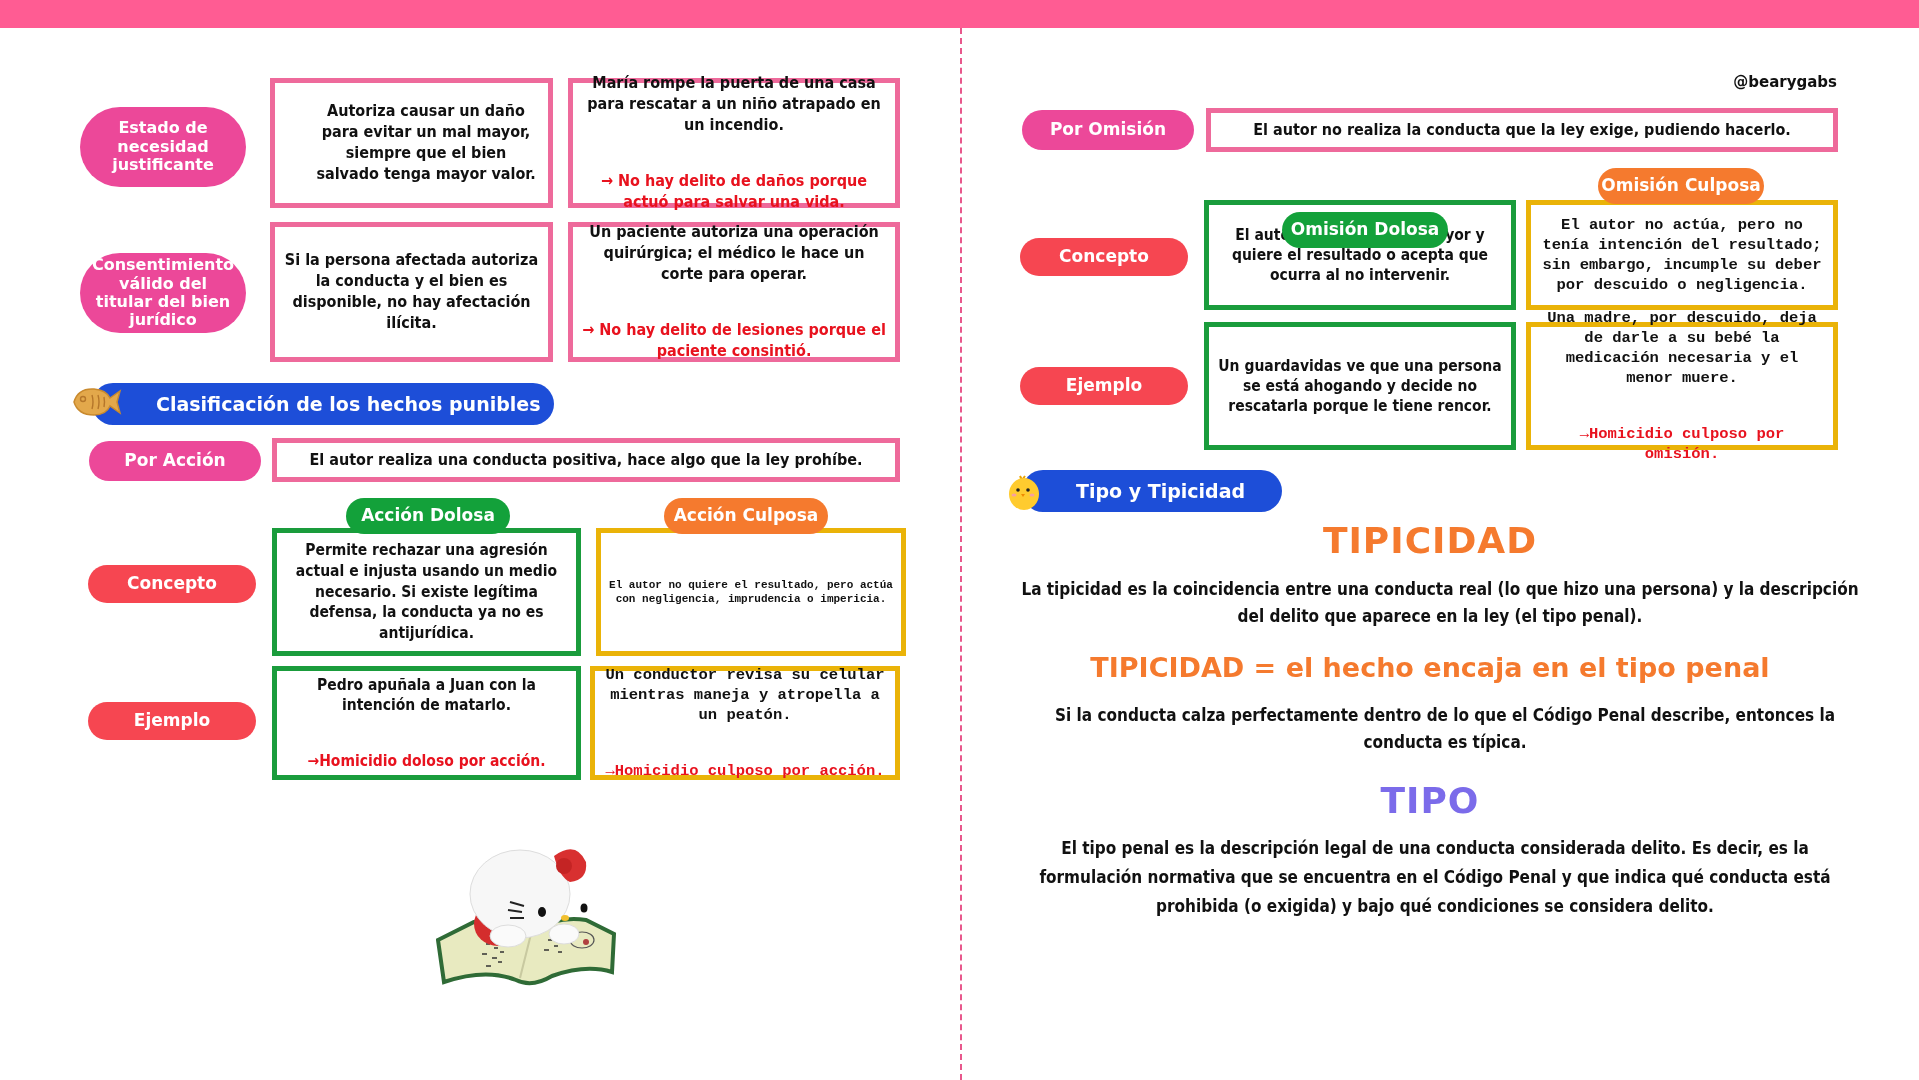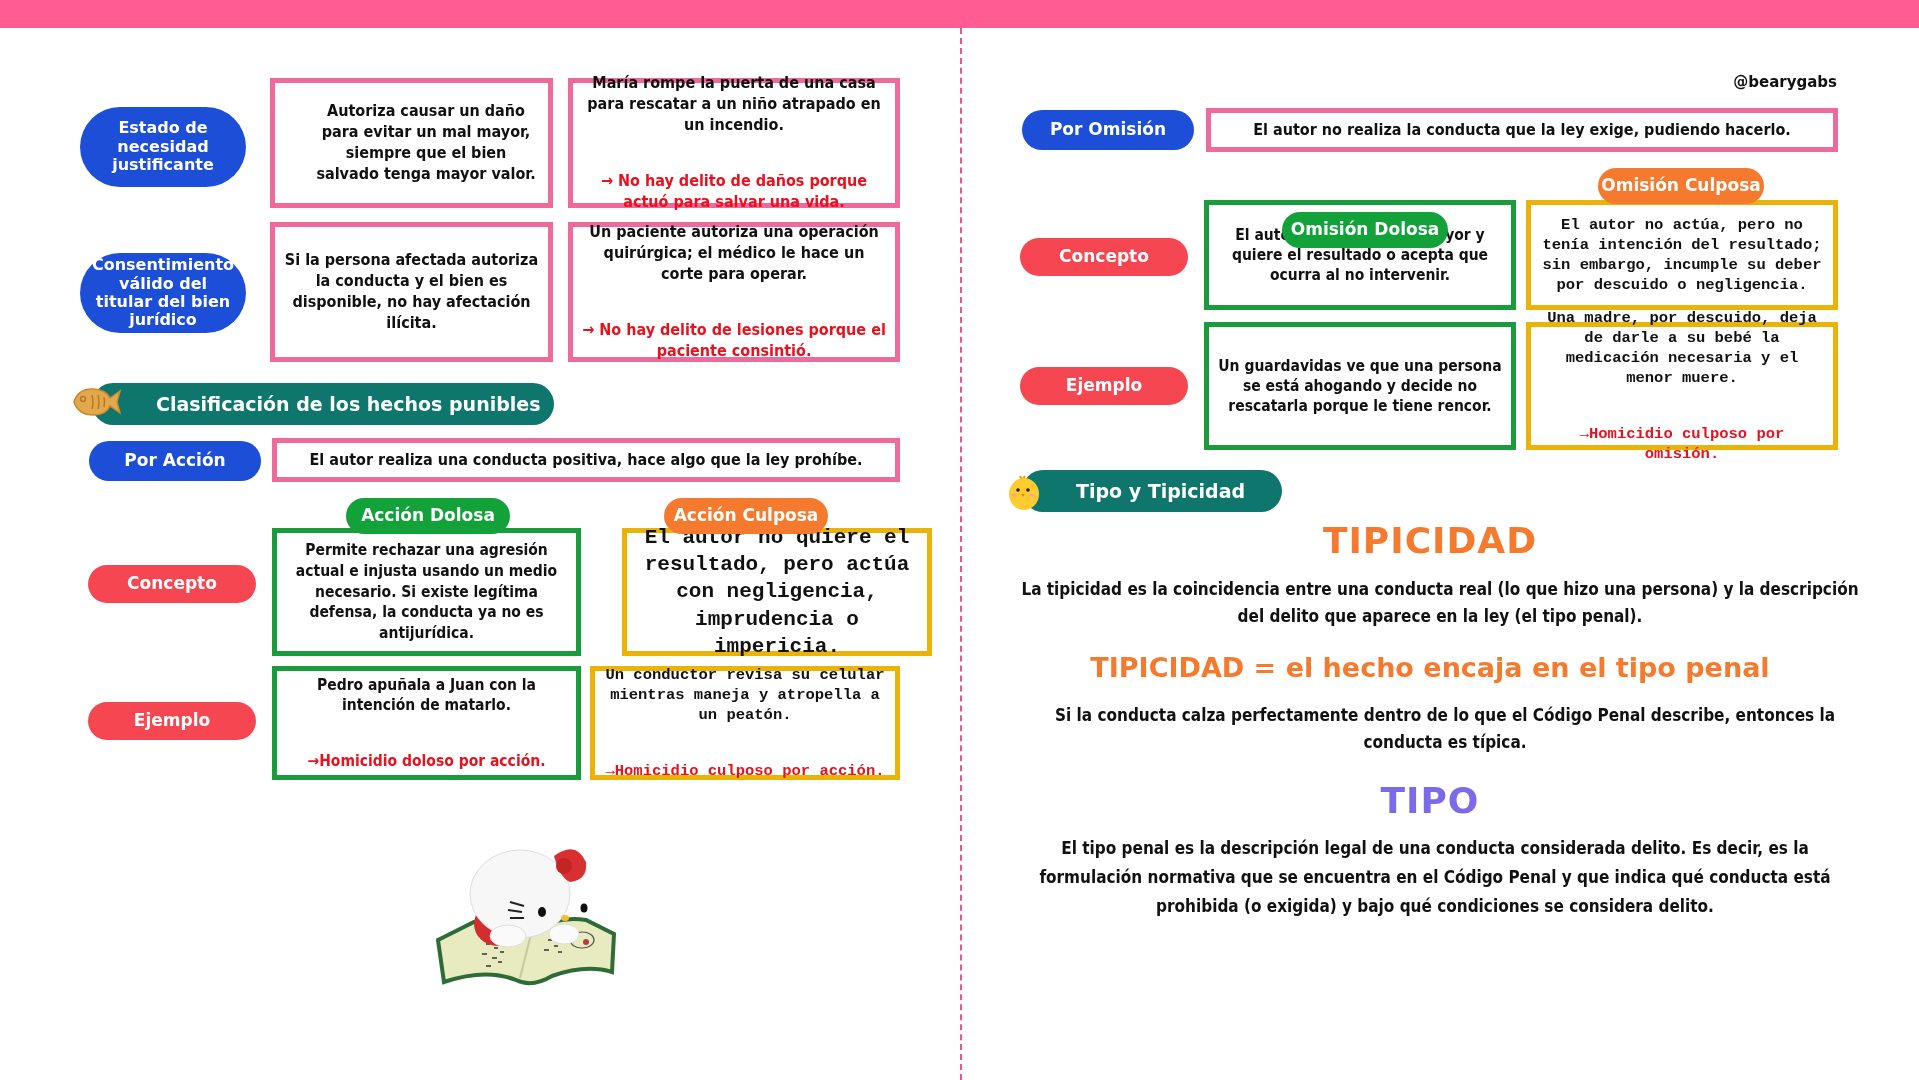--- a/index.html
+++ b/index.html
@@ -7,37 +7,37 @@
     body { position: relative; font-family: "DejaVu Sans", sans-serif; color: #111; }
 
     .topbar { position: absolute; left: 0; top: 0; width: 1919px; height: 28px; background: #FF5C93; }
     .divider { position: absolute; left: 960px; top: 28px; width: 0; height: 1052px; border-left: 2px dashed #E8588C; }
 
     .pill {
       position: absolute; display: flex; align-items: center; justify-content: center; text-align: center;
       color: #fff; font-weight: bold; border-radius: 999px; line-height: 1.15;
       font-family: "DejaVu Sans", sans-serif;
     }
-    .pill.pink { background: #1d4ed8; }
+    .pill.pink { background: #ec4899; }
     .pill.red { background: #F64651; }
     .pill.green { background: #13A13A; }
     .pill.orange { background: #F57A2E; }
 
     .box {
       position: absolute; background: #fff; display: flex; flex-direction: column; align-items: center; justify-content: center;
       text-align: center; font-weight: bold; line-height: 1.3; padding: 4px 8px;
       font-family: "DejaVu Sans Condensed", "DejaVu Sans", sans-serif;
     }
     .box.pinkb { border: 5px solid #EE6A9B; }
     .box.greenb { border: 5px solid #1A9C3C; }
     .box.orangeb { border: 5px solid #eab308; font-family: Liberation Mono, monospace; }
     .box .red-text { color: #E8121E; margin-top: 36px; }
 
     .banner {
-      position: absolute; background: #0f766e; color: #fff; font-weight: bold; border-radius: 999px;
+      position: absolute; background: #1d4ed8; color: #fff; font-weight: bold; border-radius: 999px;
       display: flex; align-items: center; font-size: 19px;
     }
 
     .handle { position: absolute; right: 82px; top: 73px; font-size: 15px; font-weight: bold; color: #111; }
 
     .heading { position: absolute; left: 1000px; width: 860px; text-align: center; font-weight: bold; }
     .para { position: absolute; left: 1020px; width: 840px; text-align: center; font-weight: bold; font-size: 17px; line-height: 1.6; color: #111; font-family: "DejaVu Sans Condensed", "DejaVu Sans", sans-serif; }
   </style>
 </head>
 <body>
@@ -81,21 +81,21 @@
     <span>El autor realiza una conducta positiva, hace algo que la ley prohíbe.</span>
   </div>
 
   <div class="pill green" style="left:346px;top:498px;width:164px;height:36px;font-size:17px;z-index:2;">Acción Dolosa</div>
   <div class="pill orange" style="left:664px;top:498px;width:164px;height:36px;font-size:17px;z-index:2;">Acción Culposa</div>
 
   <div class="pill red" style="left:88px;top:565px;width:168px;height:38px;font-size:17px;">Concepto</div>
   <div class="box greenb" style="left:272px;top:528px;width:309px;height:128px;font-size:15.5px;line-height:1.35;text-align:center;">
     <span>Permite rechazar una agresión actual e injusta usando un medio necesario. Si existe legítima defensa, la conducta ya no es antijurídica.</span>
   </div>
-  <div class="box orangeb" style="left:622px;top:528px;width:310px;height:128px;font-size:21px;">
+  <div class="box orangeb" style="left:596px;top:528px;width:310px;height:128px;font-size:11px;">
     <span>El autor no quiere el resultado, pero actúa con negligencia, imprudencia o impericia.</span>
   </div>
 
   <div class="pill red" style="left:88px;top:702px;width:168px;height:38px;font-size:17px;">Ejemplo</div>
   <div class="box greenb" style="left:272px;top:666px;width:309px;height:114px;font-size:15.5px;">
     <span>Pedro apuñala a Juan con la intención de matarlo.</span>
     <span class="red-text">→Homicidio doloso por acción.</span>
   </div>
   <div class="box orangeb" style="left:590px;top:666px;width:310px;height:114px;font-size:15.5px;justify-content:center;">
     <span>Un conductor revisa su celular mientras maneja y atropella a un peatón.</span>

